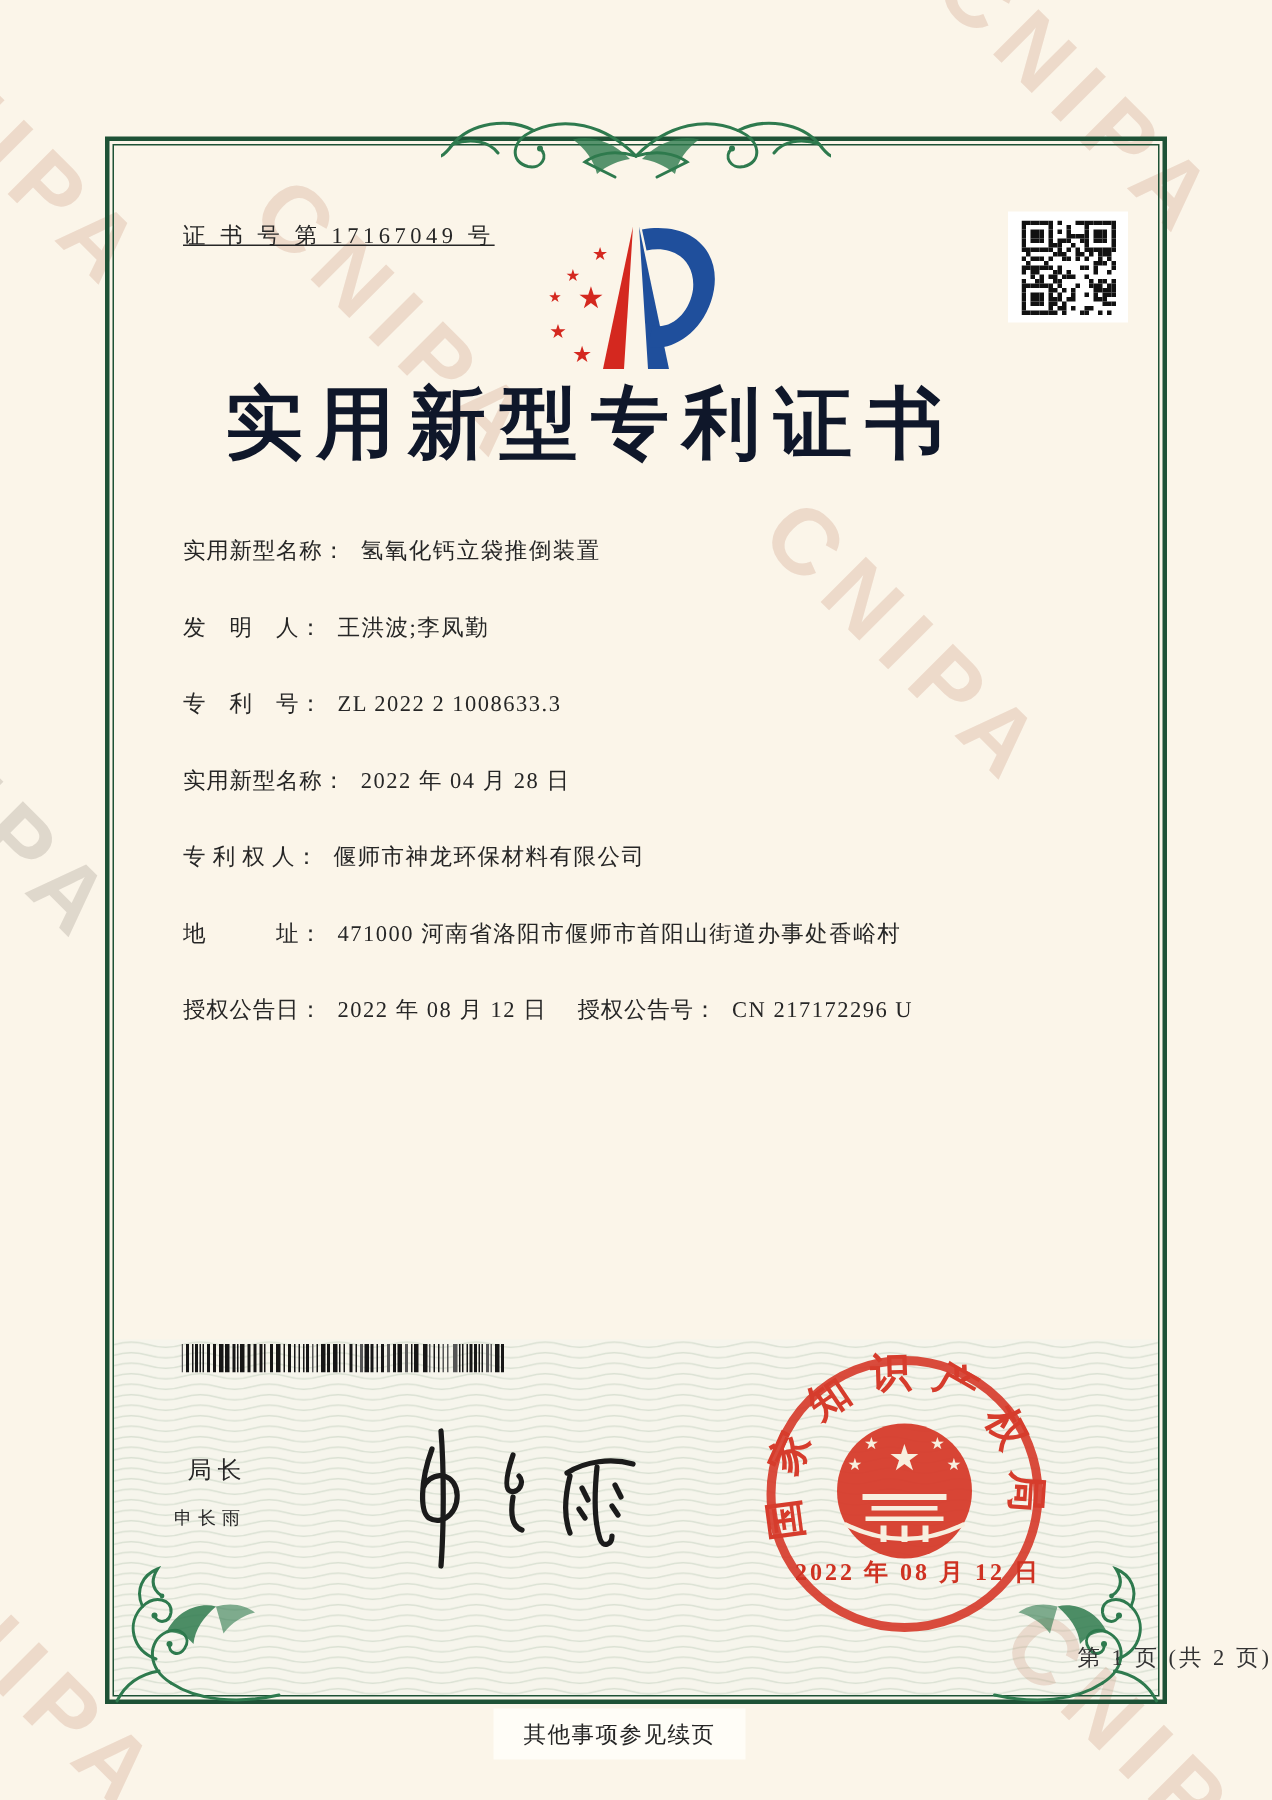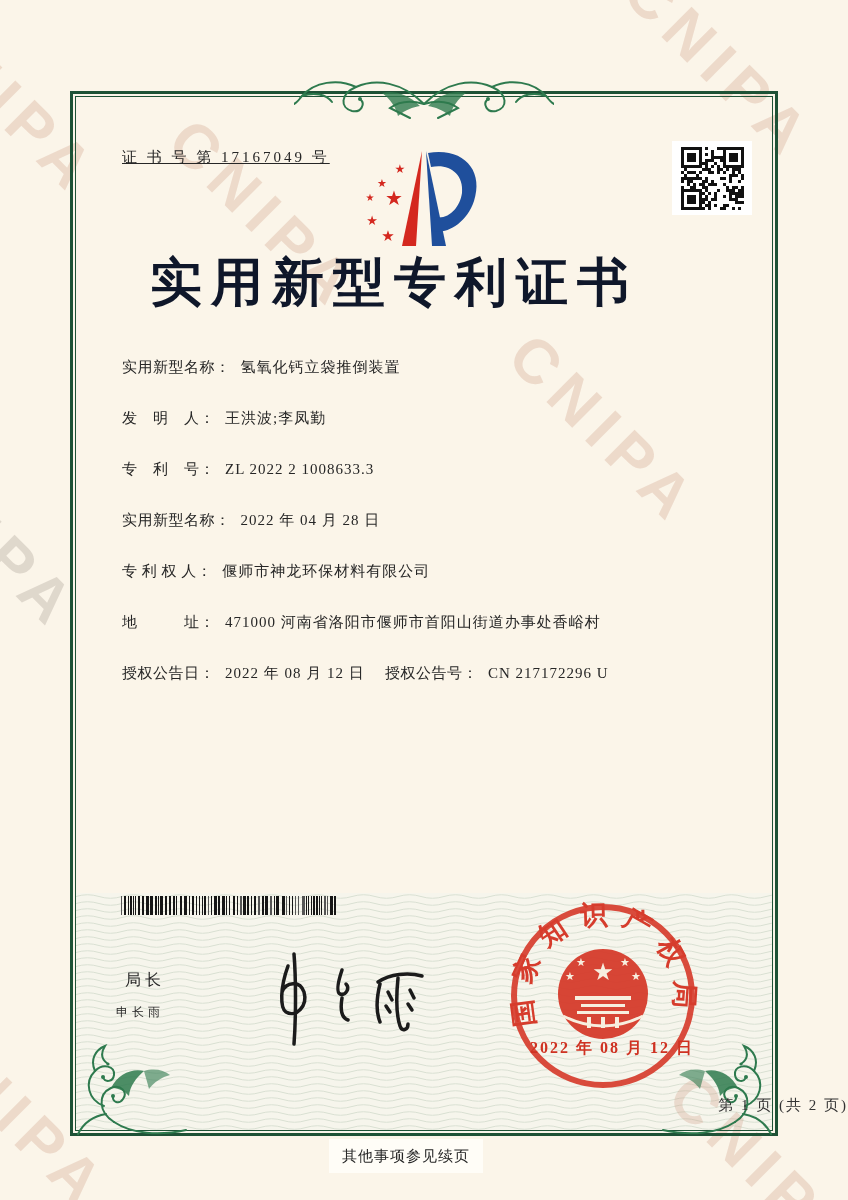--- a/index.html
+++ b/index.html
@@ -49,21 +49,21 @@
   
   .director{left:125px;top:970px;font-size:16px;letter-spacing:4px;z-index:4;}
   .directorname{left:116px;top:1004px;font-size:12px;letter-spacing:4px;z-index:4;}
   .sig{left:250px;top:948px;z-index:4;}
   
   .seal{left:503px;top:896px;z-index:4;}
   .sealdate{left:530px;top:1038px;z-index:5;color:#cf3222;font-size:16px;font-weight:bold;
             letter-spacing:2px;}
   
   .pageinfo{left:0;top:1096px;width:848px;text-align:right;font-size:15px;letter-spacing:2px;z-index:4;color:#333;}
-  .notebox{left:329px;top:1139px;width:154px;height:34px;background:#fffdf7;z-index:4;
+  .notebox{left:329px;top:1139px;width:168px;height:34px;background:#fffdf7;z-index:4;
            display:flex;align-items:center;justify-content:center;font-size:15px;letter-spacing:1px;}
 </style>
 </head>
 <body>
 
 <svg width="0" height="0" style="position:absolute">
   <defs>
     <g id="blorn" fill="none" stroke="#2e7a4e" stroke-width="2" stroke-linecap="round">
       <path d="M122 86 C 95 92, 68 90, 50 78"></path>
       <path d="M50 78 C 34 68, 34 50, 47 44 C 57 40, 64 48, 59 55 C 55 61, 48 58, 49 52"></path>

